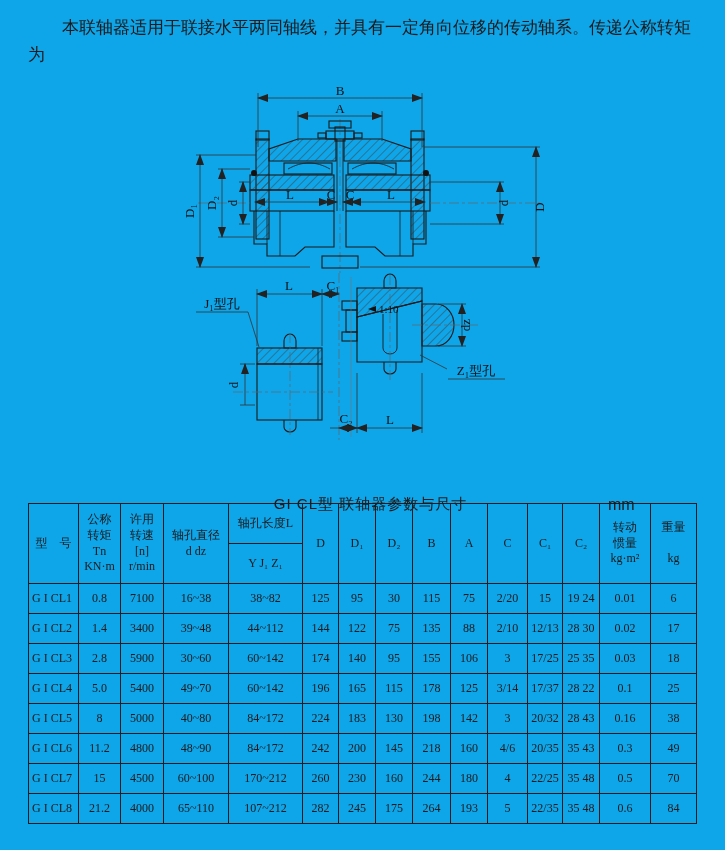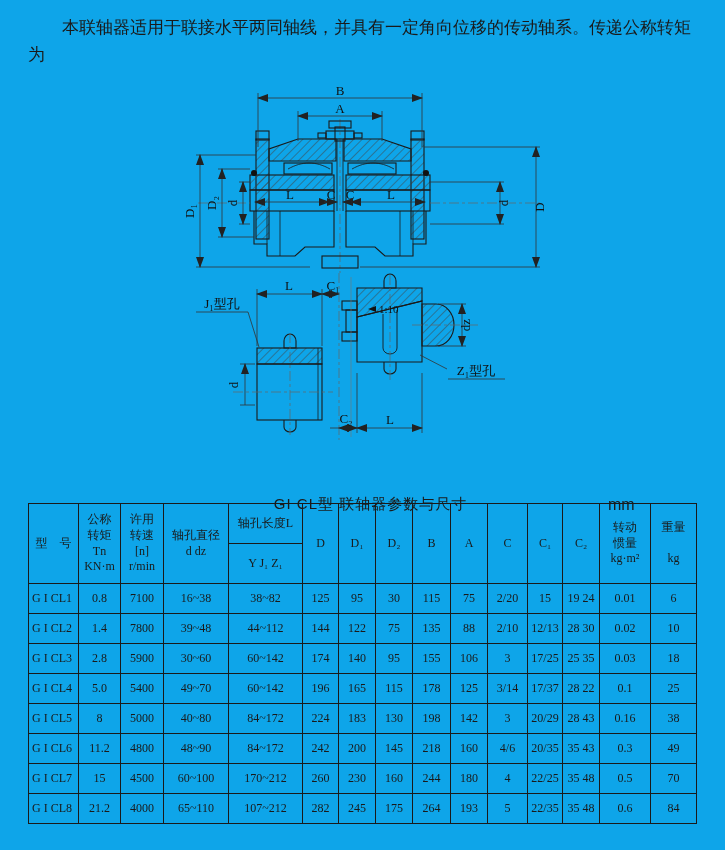--- a/index.html
+++ b/index.html
@@ -252,33 +252,33 @@
           <td>75</td>
           <td>2/20</td>
           <td>15</td>
           <td>19 24</td>
           <td>0.01</td>
           <td>6</td>
         </tr>
         <tr>
           <td>G I CL2</td>
           <td>1.4</td>
-          <td>7800</td>
+          <td>3400</td>
           <td>39~48</td>
           <td>44~112</td>
           <td>144</td>
           <td>122</td>
           <td>75</td>
           <td>135</td>
           <td>88</td>
           <td>2/10</td>
           <td>12/13</td>
           <td>28 30</td>
           <td>0.02</td>
-          <td>10</td>
+          <td>17</td>
         </tr>
         <tr>
           <td>G I CL3</td>
           <td>2.8</td>
           <td>5900</td>
           <td>30~60</td>
           <td>60~142</td>
           <td>174</td>
           <td>140</td>
           <td>95</td>
@@ -312,21 +312,21 @@
           <td>8</td>
           <td>5000</td>
           <td>40~80</td>
           <td>84~172</td>
           <td>224</td>
           <td>183</td>
           <td>130</td>
           <td>198</td>
           <td>142</td>
           <td>3</td>
-          <td>20/29</td>
+          <td>20/32</td>
           <td>28 43</td>
           <td>0.16</td>
           <td>38</td>
         </tr>
         <tr>
           <td>G I CL6</td>
           <td>11.2</td>
           <td>4800</td>
           <td>48~90</td>
           <td>84~172</td>

